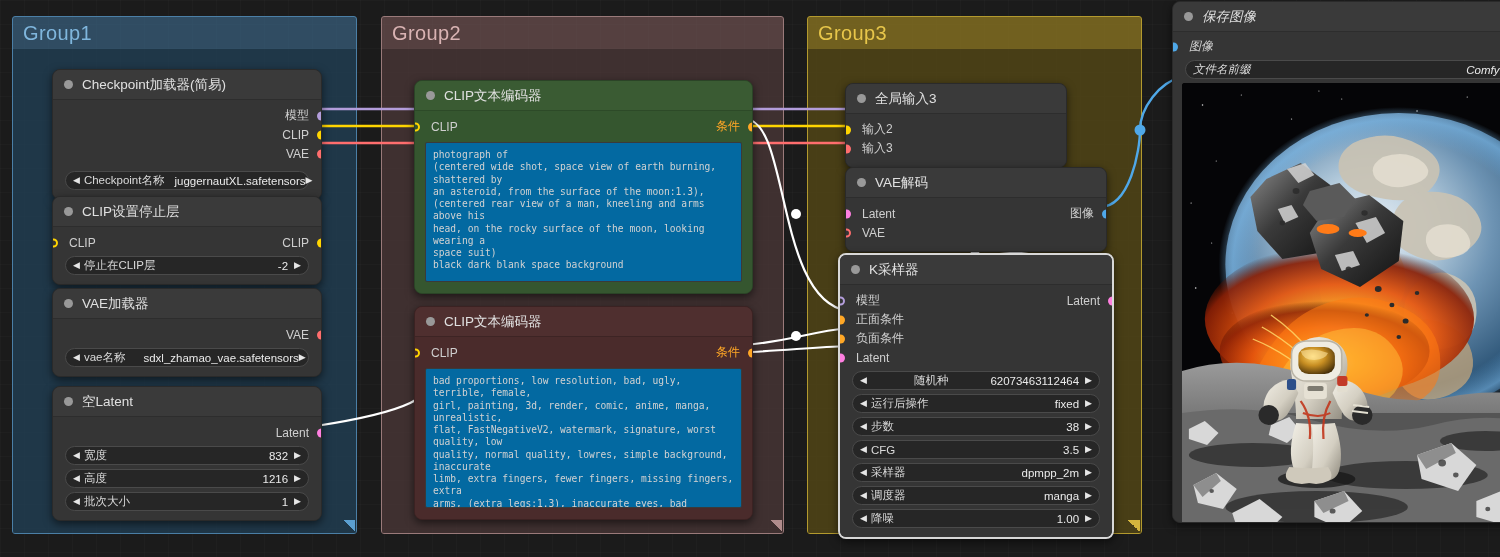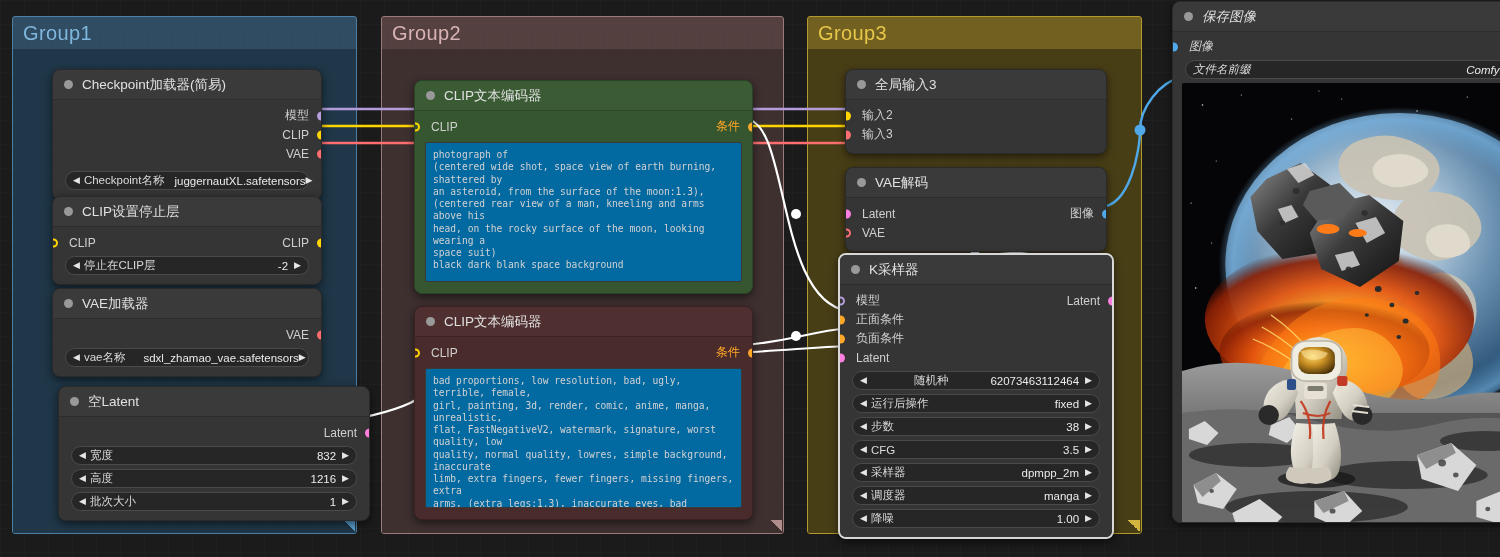--- a/index.html
+++ b/index.html
@@ -215,21 +215,21 @@
       </div>
       <div class="widget combo">
         <span class="arrow">◀</span>
         <span class="wlabel" style="margin-left:4px;">vae名称</span>
         <span class="wvalue" style="margin-left:18px; margin-right:auto;">sdxl_zhamao_vae.safetensors</span>
         <span class="arrow">▶</span>
       </div>
     </div>
   </div>
 
-  <div class="node" style="left:52px; top:386px; width:312px;margin-left:6px;">
+  <div class="node" style="left:52px; top:386px; width:270px;">
     <div class="node-header">
       <span class="node-collapse"></span>
       <span class="node-title">空Latent</span>
     </div>
     <div class="node-body">
       <div class="slot-row out">
         <span class="slot-label">Latent</span>
         <span class="dot right" style="background:#ff7fe0"></span>
       </div>
       <div class="widget">
@@ -294,21 +294,21 @@
 limb, extra fingers, fewer fingers, missing fingers, extra
 arms, (extra legs:1.3), inaccurate eyes, bad composition, bad
 anatomy, error, extra digit, fewer digits, cropped, low res,
 worst quality, low quality, normal quality, jpeg artifacts,
 extra digit, fewer digits, trademark, watermark, artist's
 name, username, signature, text, words, human, american flag,
 muscular</div>
     </div>
   </div>
 
-  <div class="node" style="left:845px; top:69px; width:262px;">
+  <div class="node" style="left:845px; top:83px; width:222px;">
     <div class="node-header">
       <span class="node-collapse"></span>
       <span class="node-title">全局输入3</span>
     </div>
     <div class="node-body">
       <div class="slot-row in">
         <span class="dot left" style="background:#ffd500"></span>
         <span class="slot-label">输入2</span>
       </div>
       <div class="slot-row in">

